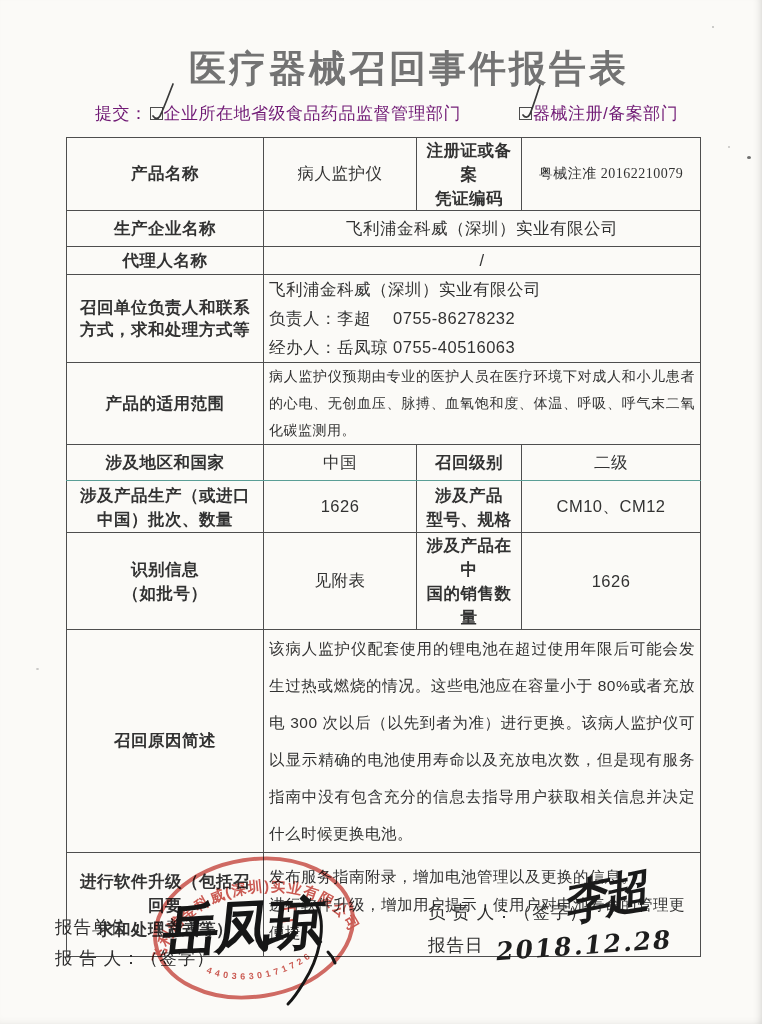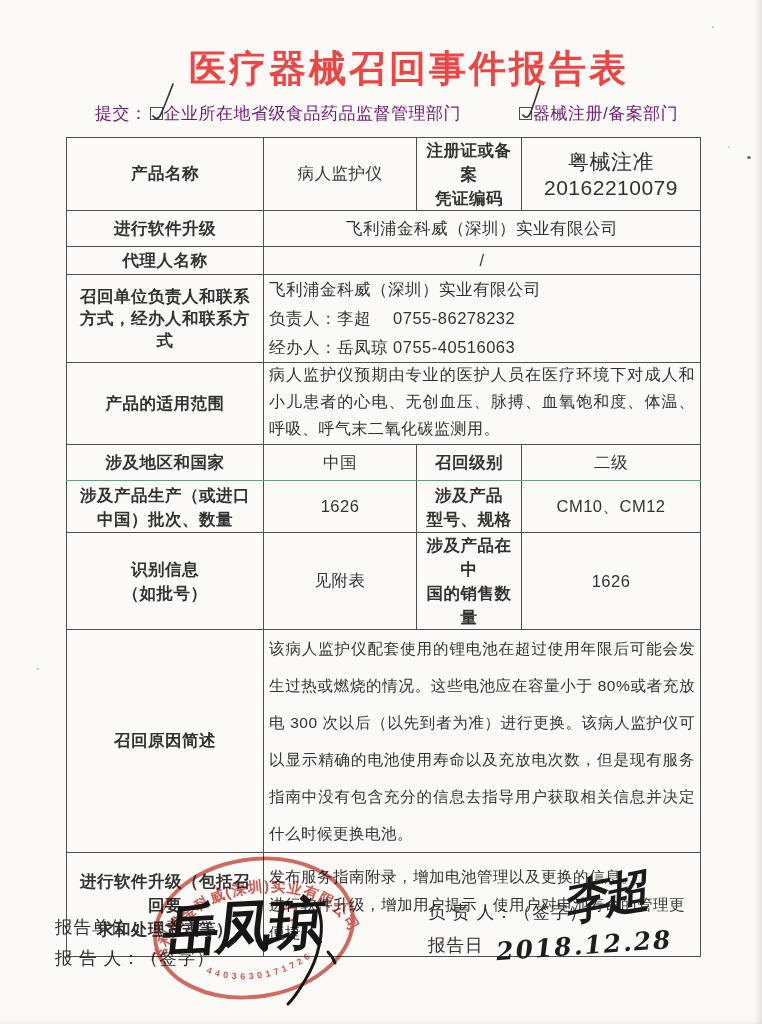--- a/index.html
+++ b/index.html
@@ -5,21 +5,21 @@
   html,body{margin:0;padding:0;background:#d9d9d9;}
   .page{
     position:relative;width:762px;height:1024px;margin:0 auto;
     background:#fbfaf7;
     box-shadow:inset -8px 0 10px -8px rgba(0,0,0,.18), inset 0 -6px 8px -6px rgba(0,0,0,.08);
     font-family:"Liberation Sans", sans-serif;
     color:#2d2d2d;overflow:hidden;
   }
   .title{
     position:absolute;top:44px;left:50%;transform:translateX(-50%);margin-left:28px;
-    font-size:37px;font-weight:bold;letter-spacing:3px;color:#ef4444;white-space:nowrap;
+    font-size:37px;font-weight:bold;letter-spacing:3px;color:#737373;white-space:nowrap;
   }
   .submit-line{
     position:absolute;top:102px;left:95px;font-size:17px;color:#701a75;white-space:nowrap;letter-spacing:.5px;
   }
   .chk{display:inline-block;position:relative;width:11px;height:11px;border:1.5px solid #4c4c4c;
        vertical-align:-1px;margin:0 1px 0 2px;background:#fbfaf7;}
   .chk svg{position:absolute;left:-4px;top:-26px;width:30px;height:40px;overflow:visible;}
   .chk path{stroke:#3a3a3a;stroke-width:1.7;fill:none;stroke-linecap:round;}
   .opt2{margin-left:56px;}
 
@@ -30,25 +30,25 @@
   table.form td{
     border:1px solid #4e4e4e;padding:0 5px;vertical-align:middle;
     overflow:hidden;letter-spacing:.5px;
   }
   .lab{text-align:center;font-weight:bold;}
   .pre{white-space:pre-line;line-height:24px;}
   .val{text-align:center;}
   tr.r1{height:51px;} tr.r2{height:36px;} tr.r3{height:28px;}
   tr.r4{height:88px;} tr.r5{height:80px;} tr.r6{height:36px;}
   tr.r7{height:52px;padding-left:24px;} tr.r8{height:55px;} tr.r9{height:185px;} tr.r10{height:104px;}
-  .tight{font-size:21px;letter-spacing:0;}
+  .tight{font-size:14px;letter-spacing:0;font-family:Liberation Serif, serif;}
   .vleft{text-align:left;padding:4px 10px 4px 12px;vertical-align:middle;}
   .vleft div{line-height:29px;}
   .flow{
-    text-align:justify;line-height:27px;padding:5px 10px;font-size:16px;letter-spacing:.6px;font-family:Liberation Mono, monospace;
+    text-align:justify;line-height:27px;padding:5px 10px;font-size:14px;letter-spacing:.6px;
   }
   .flow-wide{
     text-align:justify;line-height:37px;padding:7px 10px 0 12px;font-size:15.5px;letter-spacing:.6px;
     vertical-align:top;
   }
   .action{text-align:left;vertical-align:top;padding:6px 10px 0 12px;font-size:15.5px;}
   .action div{line-height:28px;}
   tr.r6 td{border-bottom-color:#5a9e96;}
 
   .f-left{position:absolute;left:55px;top:896px;font-size:17.5px;color:#2e2e2e;letter-spacing:1px;margin-top:16px;}
@@ -101,29 +101,29 @@
       </colgroup>
     <tbody>
         <tr class="r1">
       <td class="lab">产品名称</td>
       <td class="val">病人监护仪</td>
       <td class="lab pre">注册证或备案
 凭证编码</td>
       <td class="val tight">粤械注准 20162210079</td>
     </tr>
     <tr class="r2">
-      <td class="lab">进行软件升级</td>
+      <td class="lab">生产企业名称</td>
       <td class="val" colspan="3">飞利浦金科威（深圳）实业有限公司</td>
     </tr>
     <tr class="r3">
       <td class="lab">代理人名称</td>
       <td class="val" colspan="3">/</td>
     </tr>
     <tr class="r4">
-      <td class="lab">召回单位负责人和联系方式，经办人和联系方式</td>
+      <td class="lab">召回单位负责人和联系方式，求和处理方式等</td>
       <td class="vleft" colspan="3">
         <div>飞利浦金科威（深圳）实业有限公司</div>
         <div>负责人：李超　 0755-86278232</div>
         <div>经办人：岳凤琼 0755-40516063</div>
       </td>
     </tr>
     <tr class="r5">
       <td class="lab">产品的适用范围</td>
       <td class="flow" colspan="3">病人监护仪预期由专业的医护人员在医疗环境下对成人和小儿患者的心电、无创血压、脉搏、血氧饱和度、体温、呼吸、呼气末二氧化碳监测用。</td>
     </tr>

